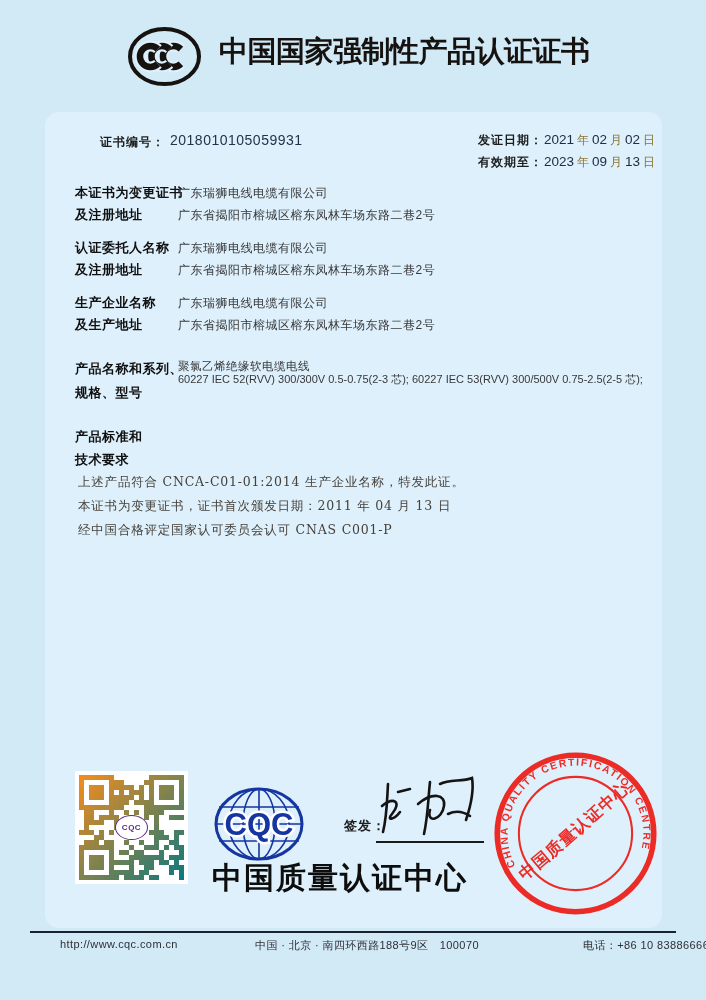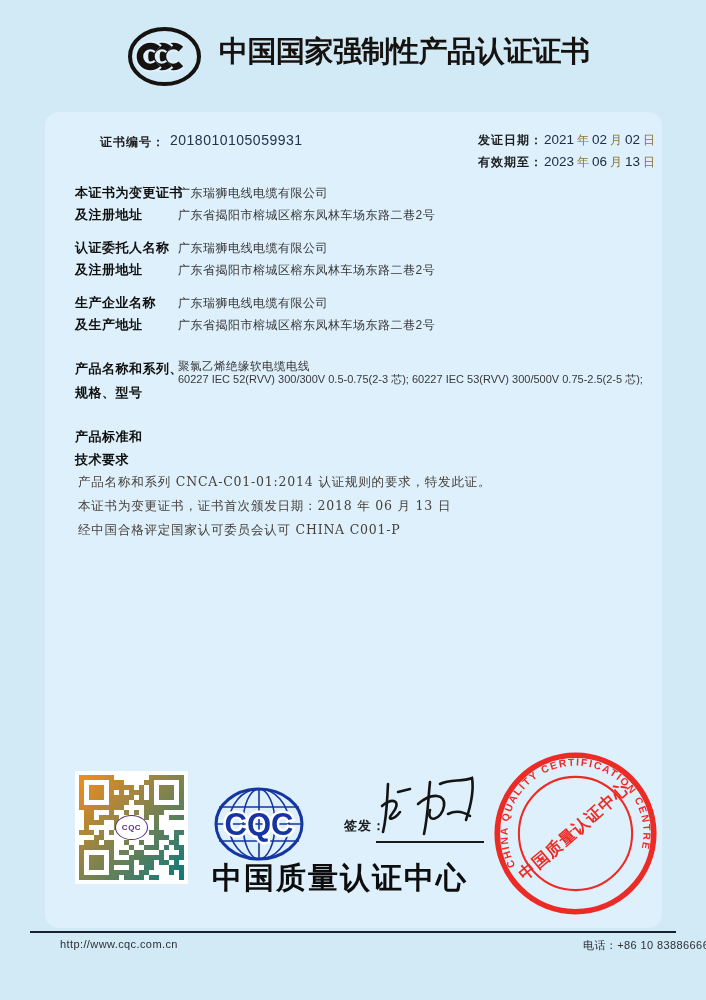--- a/index.html
+++ b/index.html
@@ -97,21 +97,21 @@
     <span class="date-unit">年</span>
     <span class="date-num">02</span>
     <span class="date-unit">月</span>
     <span class="date-num">02</span>
     <span class="date-unit">日</span>
   </div>
   <div class="abs date-row" style="left:478px; top:154px;">
     <span class="kaiti">有效期至：</span>
     <span class="date-num">2023</span>
     <span class="date-unit">年</span>
-    <span class="date-num">06</span>
+    <span class="date-num">09</span>
     <span class="date-unit">月</span>
     <span class="date-num">13</span>
     <span class="date-unit">日</span>
   </div>
 
   <div class="abs f-label" style="left:75px; top:184px;">本证书为变更证书</div>
   <div class="abs f-value" style="left:178px; top:185px;">广东瑞狮电线电缆有限公司</div>
   <div class="abs f-label" style="left:75px; top:206px;">及注册地址</div>
   <div class="abs f-value" style="left:178px; top:207px;">广东省揭阳市榕城区榕东凤林车场东路二巷2号</div>
 
@@ -127,23 +127,23 @@
 
   <div class="abs f-label" style="left:75px; top:360px;">产品名称和系列、</div>
   <div class="abs f-label" style="left:75px; top:384px;">规格、型号</div>
   <div class="abs f-value" style="left:178px; top:359px; font-size:11.5px;">聚氯乙烯绝缘软电缆电线</div>
   <div class="abs f-spec" style="left:178px; top:373px;">60227 IEC 52(RVV) 300/300V 0.5-0.75(2-3 芯); 60227 IEC 53(RVV) 300/500V 0.75-2.5(2-5 芯);</div>
 
   <div class="abs f-label" style="left:75px; top:428px;">产品标准和</div>
   <div class="abs f-label" style="left:75px; top:451px;">技术要求</div>
 
   <div class="abs" style="left:78px; top:470px;">
-    <div class="notice-line">产品名称和系列 CNCA-C01-01:2014 认证规则的要求，特发此证。</div>
-    <div class="notice-line">本证书为变更证书，证书首次颁发日期：2018 年 06 月 13 日</div>
-    <div class="notice-line">经中国合格评定国家认可委员会认可 CHINA C001-P</div>
+    <div class="notice-line">上述产品符合 CNCA-C01-01:2014 生产企业名称，特发此证。</div>
+    <div class="notice-line">本证书为变更证书，证书首次颁发日期：2011 年 04 月 13 日</div>
+    <div class="notice-line">经中国合格评定国家认可委员会认可 CNAS C001-P</div>
   </div>
 
 
   <div class="abs qr-wrap">
     <div class="qr-grid" id="qr-grid">
         <div style="width: 5px; height: 5px; background: rgb(240, 140, 30);"></div>
         <div style="width: 5px; height: 5px; background: rgb(234, 140, 32);"></div>
         <div style="width: 5px; height: 5px; background: rgb(229, 139, 35);"></div>
         <div style="width: 5px; height: 5px; background: rgb(223, 139, 37);"></div>
         <div style="width: 5px; height: 5px; background: rgb(218, 138, 39);"></div>
@@ -632,17 +632,18 @@
         <textPath href="#ringpath" startOffset="2">CHINA  QUALITY  CERTIFICATION  CENTRE</textPath>
       </text>
       <text font-size="16" font-weight="bold" fill="#ee1b14" letter-spacing="1">
         <textPath href="#diagpath" startOffset="2">中国质量认证中心</textPath>
       </text>
     </svg>
   </div>
 
   <div class="abs foot-rule"></div>
   <div class="abs foot-txt" style="left:60px; top:938px;">http://www.cqc.com.cn</div>
+  <div class="abs foot-txt" style="left:255px; top:938px;">中国 · 北京 · 南四环西路188号9区　100070</div>
   <div class="abs foot-txt" style="left:583px; top:938px;">
     <span>电话：</span><span>+86 10 83886666</span>
   </div>
 
 </div>
 
 </body></html>

